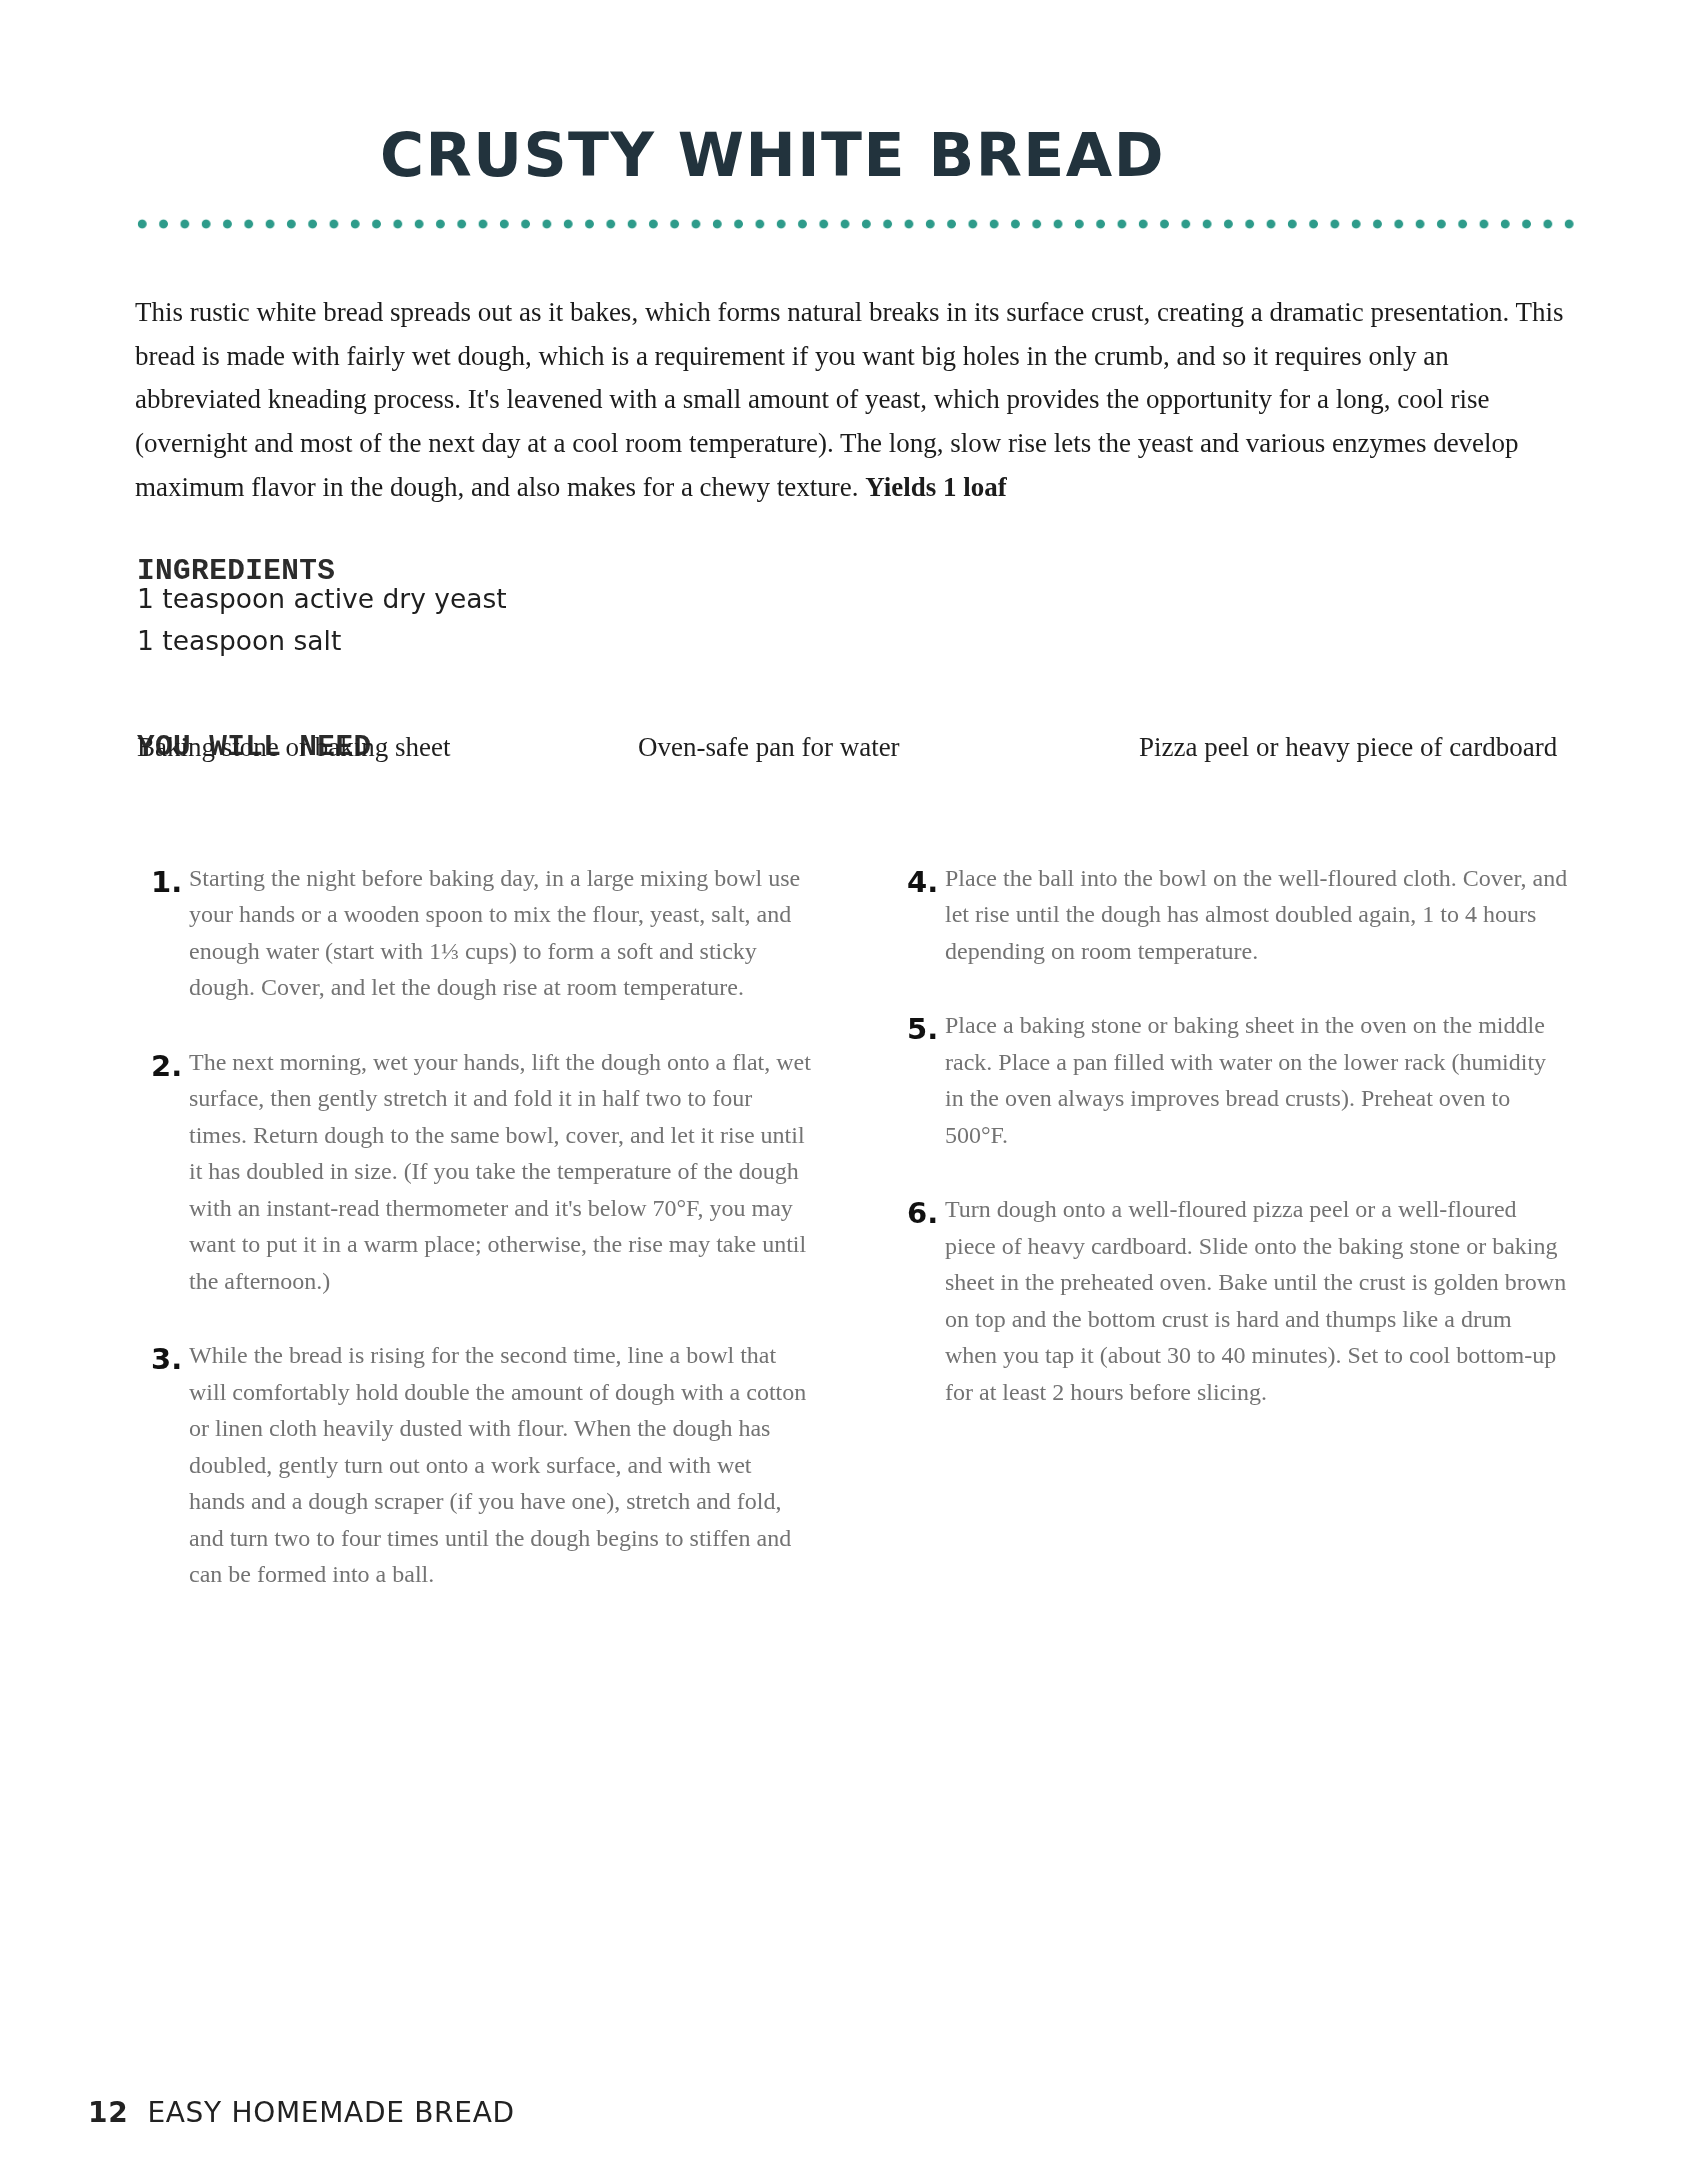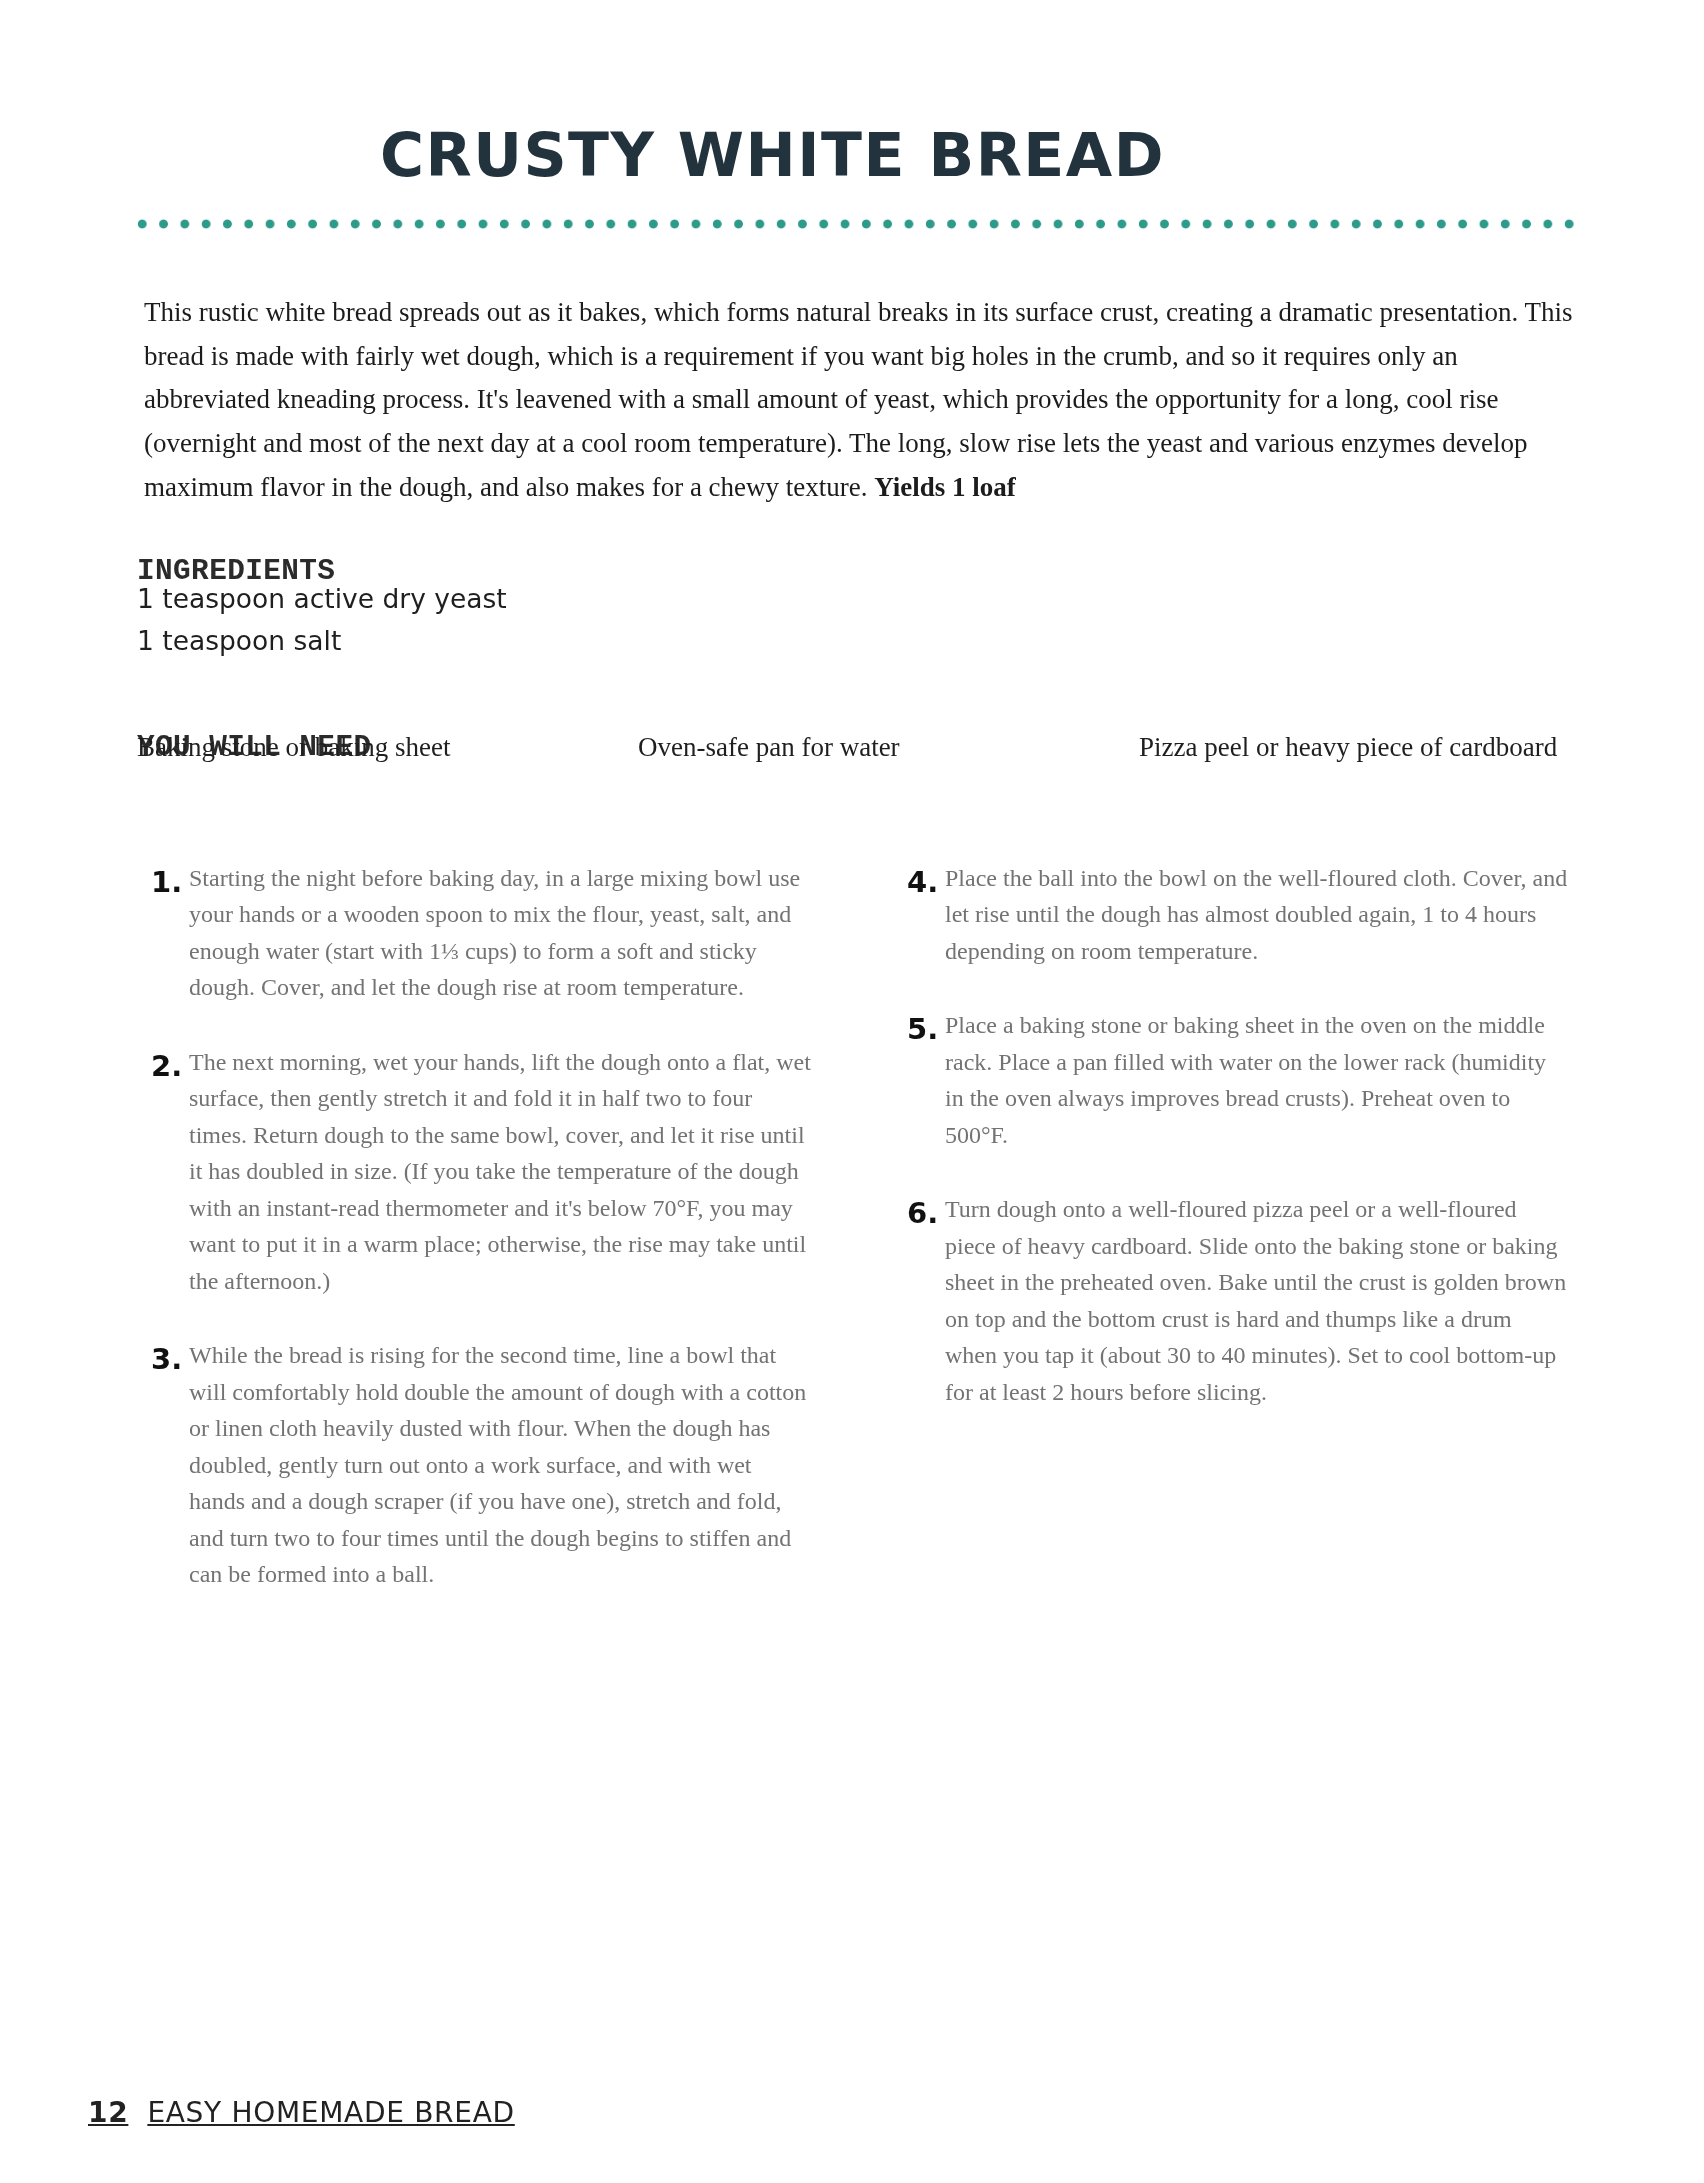--- a/index.html
+++ b/index.html
@@ -48,21 +48,21 @@
     width: 1443px;
     height: 11.8px;
     background-image: radial-gradient(circle at 5.2px 5.9px, #2e9b8a 4px, rgba(46,155,138,0) 4.8px);
     background-size: 21.3px 11.8px;
     background-repeat: repeat-x;
   }
 
   
   .intro {
     position: absolute;
-    left: 144px;
+    left: 135px;
     top: 264px;
     width: 1443px;
     font-size: 27px;
     line-height: 1.62;
     color: #1c1c1c;
     text-align: left;
   }
   .intro .yields {
     font-weight: bold;
   }
@@ -148,21 +148,20 @@
   .footer {
     position: absolute;
     left: 88px;
     top: 2096px;
     font-family: "DejaVu Sans", sans-serif;
     font-size: 28px;
     letter-spacing: 0.7px;
     color: #222222;
     display: flex;
     align-items: flex-end;
-    text-decoration: underline;
   }
   .footer .page-num {
     font-weight: bold;
     margin-right: 19px;
   }
   .footer .book-title {
     font-weight: normal;
   }
 </style>
 </head>

